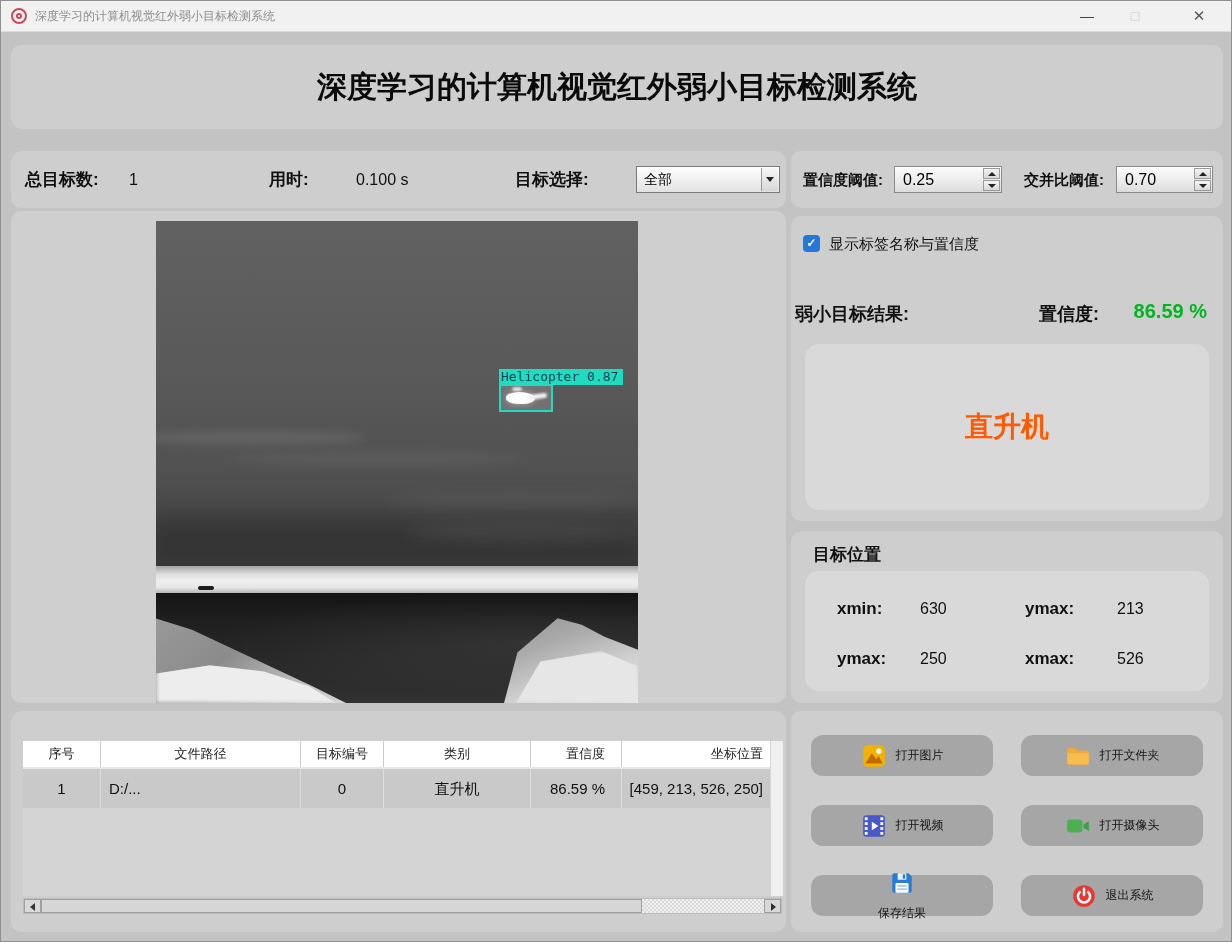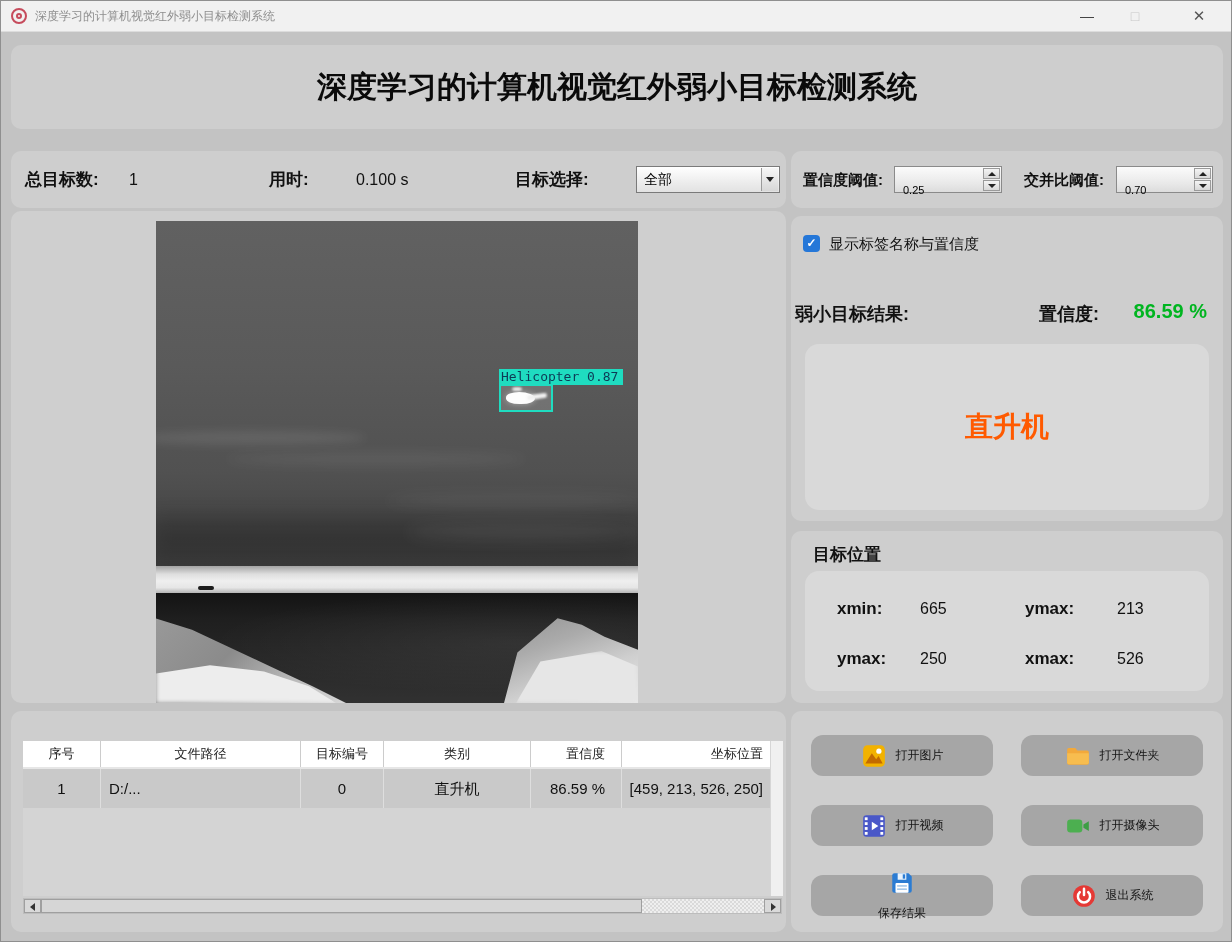--- a/index.html
+++ b/index.html
@@ -23,21 +23,21 @@
   .lbl-b{position:absolute;top:0;height:57px;line-height:57px;font-weight:bold;font-size:17px;color:#111;}
   .lbl-v{position:absolute;top:0;height:57px;line-height:57px;font-size:16px;color:#111;}
   .lbl-s{position:absolute;top:0;height:57px;line-height:57px;font-weight:bold;font-size:15px;color:#111;}
   
   .combo{position:absolute;left:625px;top:15px;width:144px;height:27px;background:linear-gradient(180deg,#ffffff,#ededed 60%,#e2e2e2);border:1px solid #7a7a7a;box-sizing:border-box;}
   .combo-text{position:absolute;left:7px;top:0;line-height:25px;font-size:14px;color:#000;}
   .combo-btn{position:absolute;right:1px;top:1px;width:17px;height:23px;background:linear-gradient(180deg,#f6f6f6,#d7d7d7);border-left:1px solid #9a9a9a;box-sizing:border-box;}
   .combo-btn::after{content:"";position:absolute;left:4px;top:9px;border-left:4px solid transparent;border-right:4px solid transparent;border-top:5px solid #222;}
   
   .spin{position:absolute;top:15px;height:27px;background:linear-gradient(180deg,#fbfbfb,#e9e9e9 65%,#dcdcdc);border:1px solid #8a8a8a;box-sizing:border-box;}
-  .spin-text{position:absolute;left:8px;top:11px;line-height:25px;font-size:11px;color:#000;text-align:center;}
+  .spin-text{position:absolute;left:8px;top:0;line-height:25px;font-size:16px;color:#000;text-align:center;}
   .spin-btns{position:absolute;right:1px;top:1px;width:17px;height:23px;}
   .spin-up,.spin-down{position:absolute;left:0;width:17px;height:11px;background:linear-gradient(180deg,#f4f4f4,#d8d8d8);border:1px solid #9a9a9a;box-sizing:border-box;}
   .spin-up{top:0;} .spin-down{top:12px;}
   .spin-up::after{content:"";position:absolute;left:4px;top:3px;border-left:4px solid transparent;border-right:4px solid transparent;border-bottom:4px solid #222;}
   .spin-down::after{content:"";position:absolute;left:4px;top:3px;border-left:4px solid transparent;border-right:4px solid transparent;border-top:4px solid #222;}
   
   .image-panel{left:10px;top:210px;width:775px;height:492px;background:#cfcfcf;}
   .ir-image{position:absolute;left:145px;top:10px;width:482px;height:482px;overflow:hidden;background:linear-gradient(180deg,#616161 0%,#5a5a5a 30%,#515151 52%,#444 66%,#3d3d3d 72%);}
   .ir-image div{position:absolute;}
   .cl1{left:-20px;top:210px;width:230px;height:14px;background:rgba(255,255,255,.09);border-radius:50%;filter:blur(5px);}
@@ -185,21 +185,21 @@
     <div class="conf-value">86.59 %</div>
     <div class="result-box">
       <div class="result-class">直升机</div>
     </div>
   </div>
 
   <div class="panel position-panel">
     <div class="pos-title">目标位置</div>
     <div class="pos-box">
       <div class="pos-item-label" style="left:32px;top:28px;">xmin:</div>
-      <div class="pos-item-value" style="left:115px;top:29px;">665</div>
+      <div class="pos-item-value" style="left:115px;top:29px;">630</div>
       <div class="pos-item-label" style="left:220px;top:28px;">ymax:</div>
       <div class="pos-item-value" style="left:312px;top:29px;">213</div>
       <div class="pos-item-label" style="left:32px;top:78px;">ymax:</div>
       <div class="pos-item-value" style="left:115px;top:79px;">250</div>
       <div class="pos-item-label" style="left:220px;top:78px;">xmax:</div>
       <div class="pos-item-value" style="left:312px;top:79px;">526</div>
     </div>
   </div>
 
   <div class="panel table-panel">

